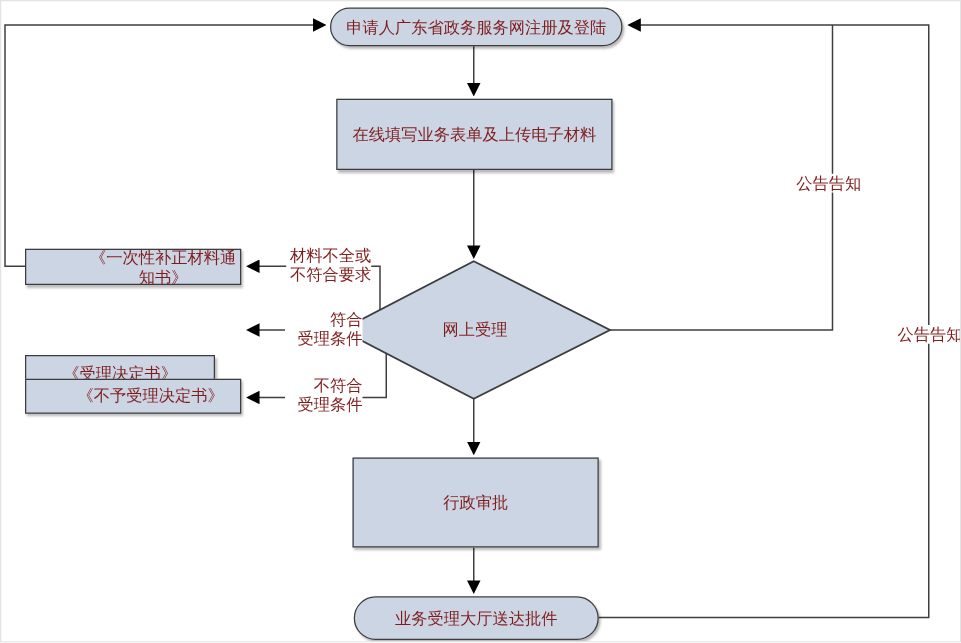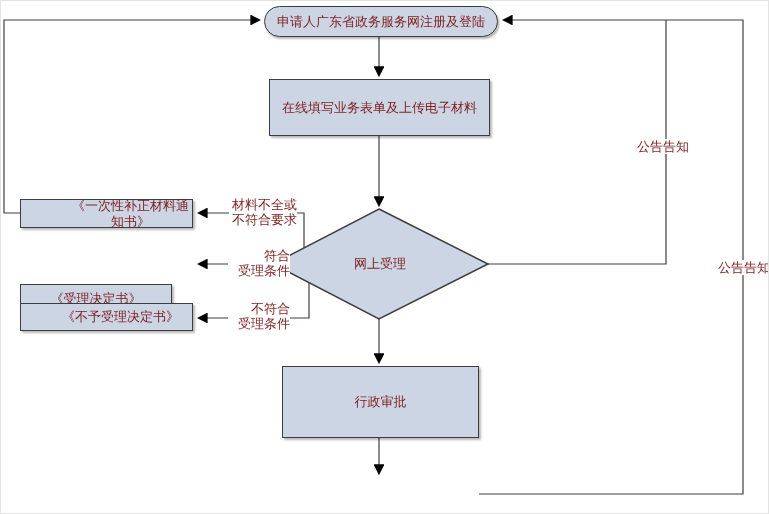--- a/index.html
+++ b/index.html
@@ -110,20 +110,23 @@
   </div>
 
   <div class="node" style="left:19px; top:302px; width:173px; height:28px;padding-left:28px;">
     <span>《不予受理决定书》</span>
   </div>
 
   <div class="node" style="left:281px; top:365px; width:197px; height:72px;">
     <span>行政审批</span>
   </div>
 
+  <div class="node stadium" style="left:282px; top:476px; width:196px; height:35px;">
+    <span>业务受理大厅送达批件</span>
+  </div>
 
   <div class="edge-label" style="left:228px; top:196px; width:68px;">材料不全或
 不符合要求</div>
 
   <div class="edge-label" style="left:227px; top:247px; width:62px;">符合
 受理条件</div>
 
   <div class="edge-label" style="left:227px; top:300px; width:62px;">不符合
 受理条件</div>
 

